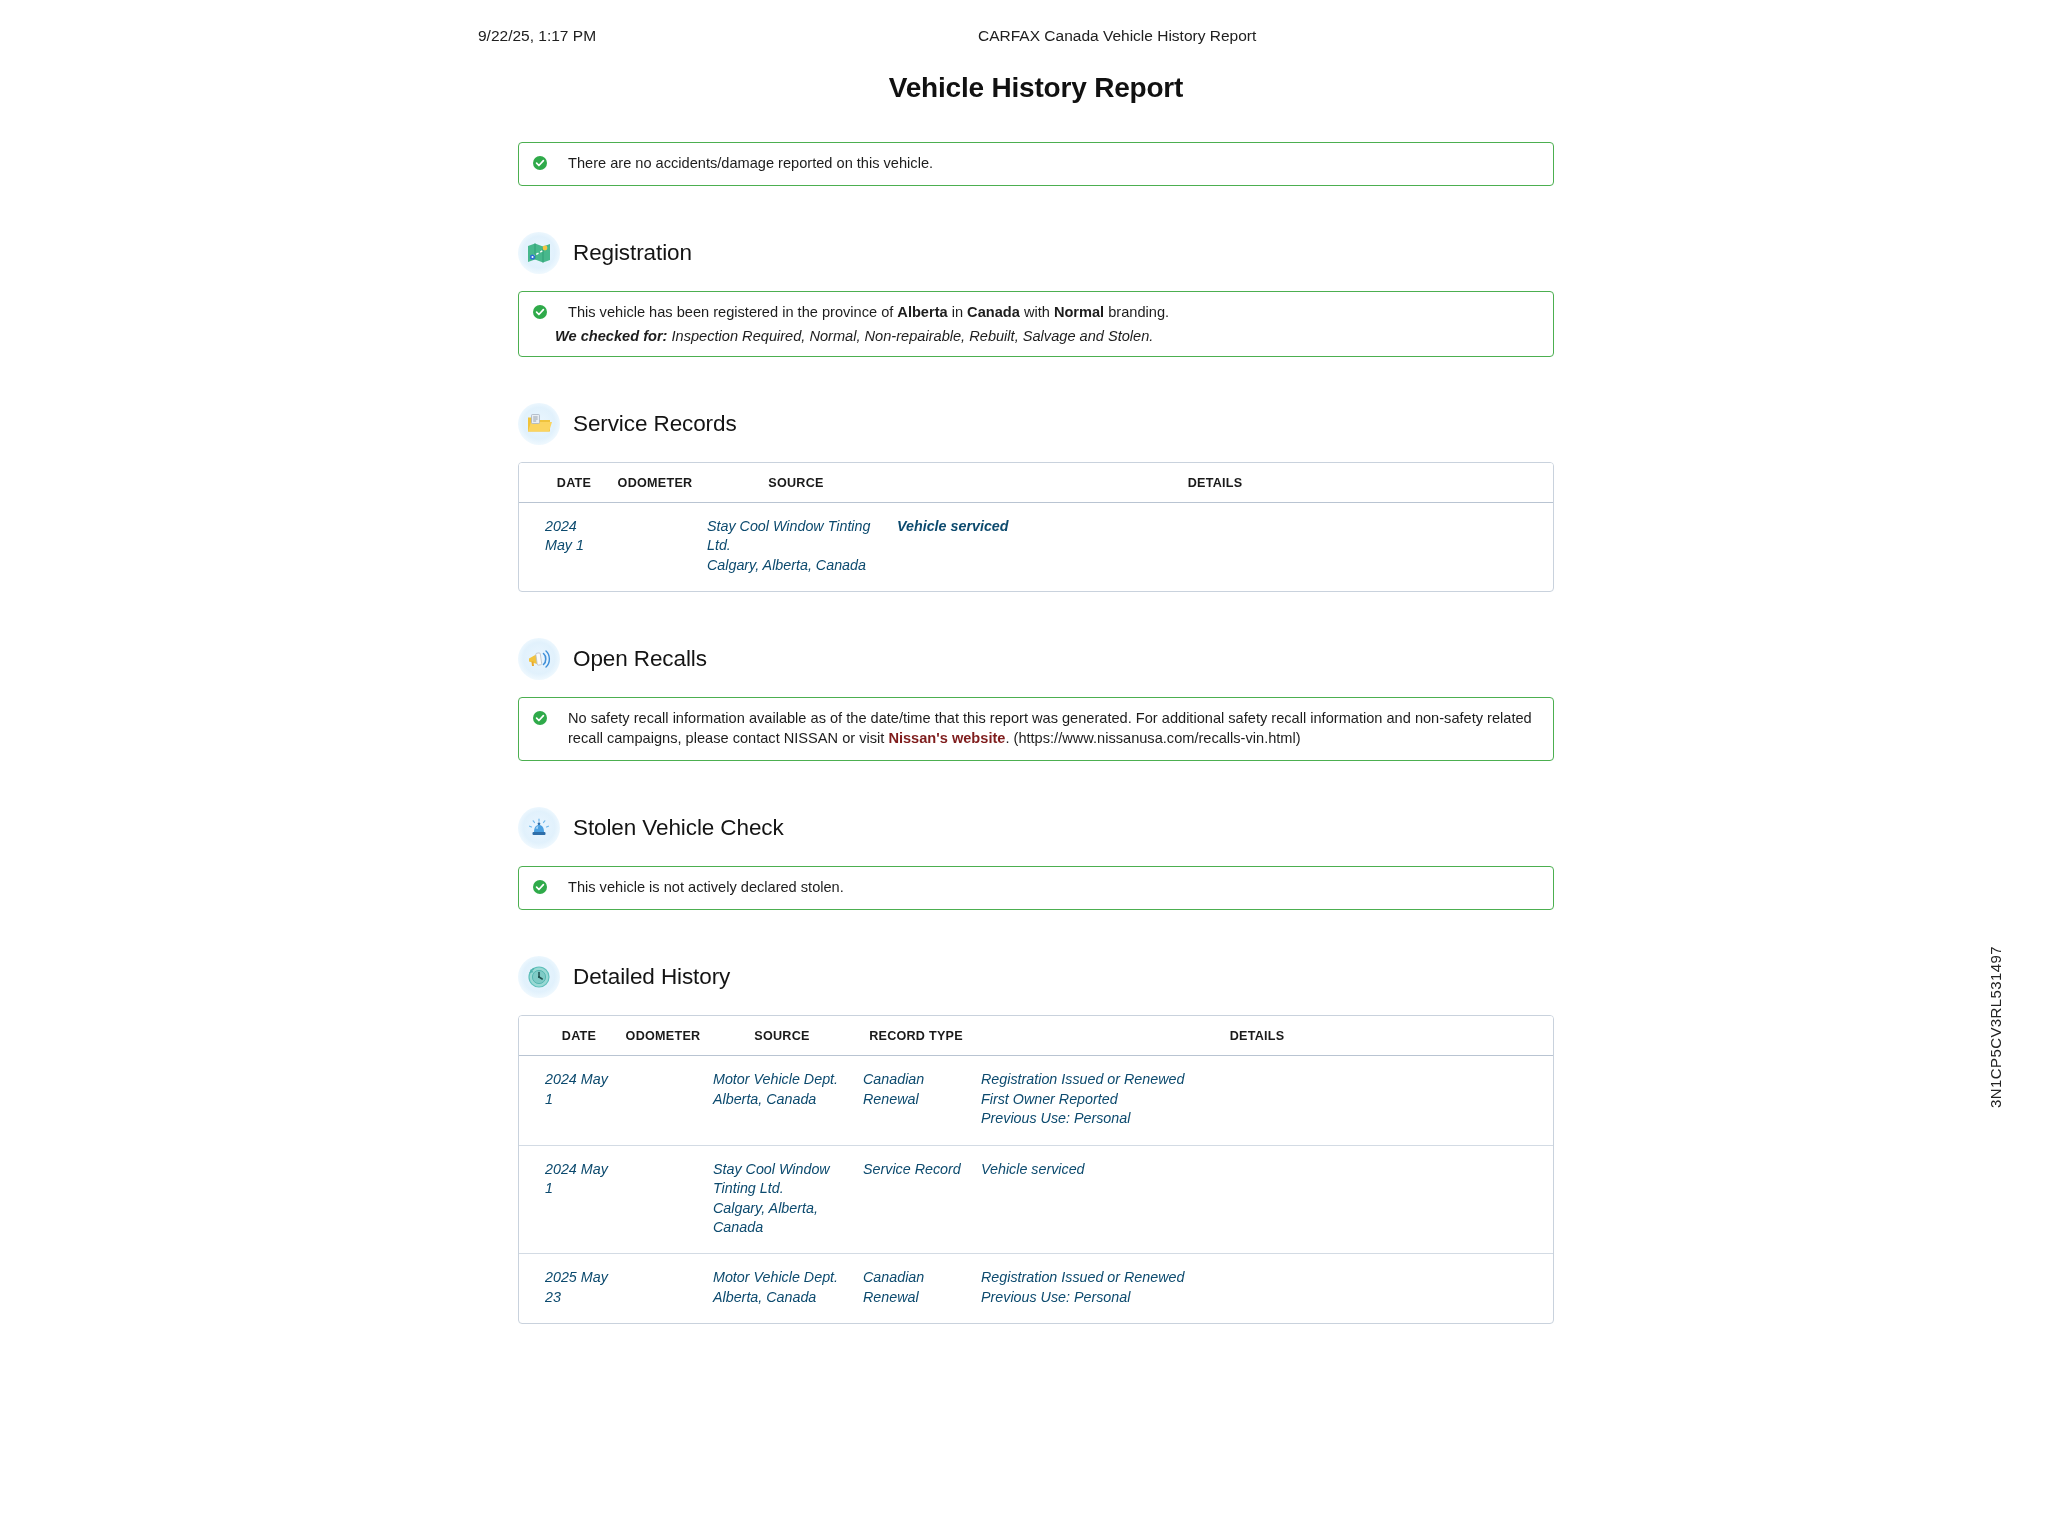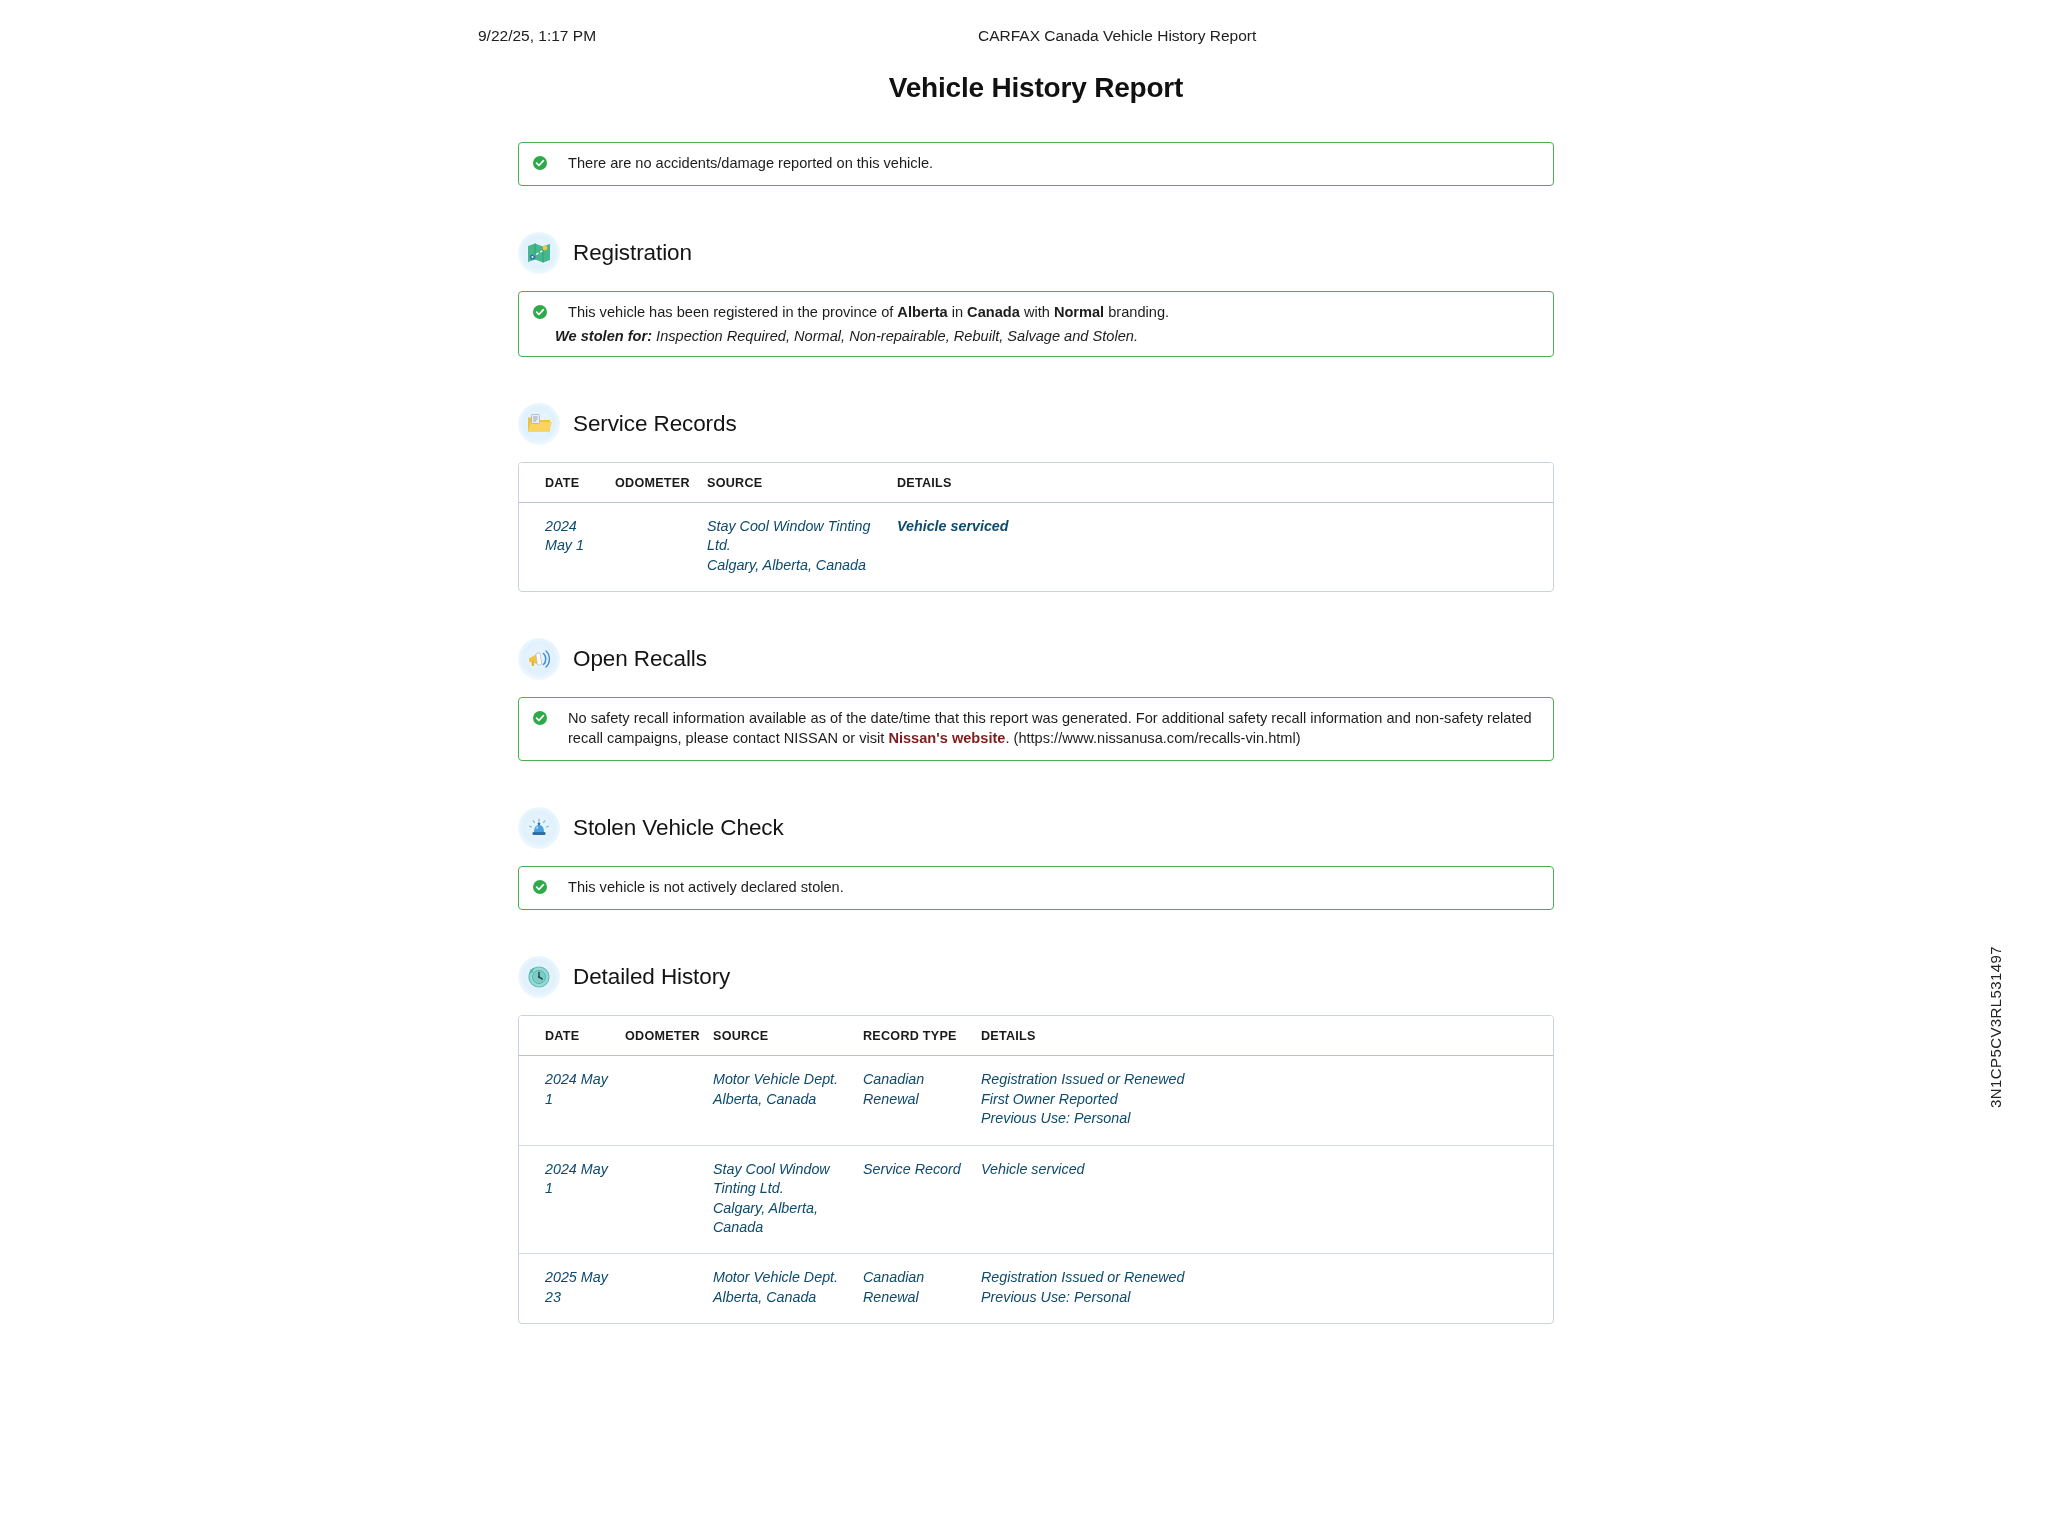--- a/index.html
+++ b/index.html
@@ -132,21 +132,21 @@
     overflow: hidden;
     margin-bottom: 46px;
     background: #fff;
   }
   table.tbl {
     width: 100%;
     border-collapse: collapse;
     font-size: 14.3px;
   }
   table.tbl thead th {
-    text-align: left;
+    text-align: center;
     font-size: 12.6px;
     font-weight: bold;
     letter-spacing: 0.25px;
     color: #1a1a1a;
     padding: 13px 6px 12px 6px;
     border-bottom: 1px solid #b9c4d2;
     background: #fff;
     vertical-align: bottom;
   }
   table.tbl tbody td {
@@ -219,21 +219,21 @@
       <div class="panel-ok">
         <div class="ok-line">
           <span class="check">
             <svg width="14" height="14" viewBox="0 0 14 14">
               <circle cx="7" cy="7" r="7" fill="#2faa4a"></circle>
               <path d="M3.6 7.2 L5.9 9.5 L10.4 4.6" stroke="#ffffff" stroke-width="1.7" fill="none" stroke-linecap="round" stroke-linejoin="round"></path>
             </svg>
           </span>
           <span class="ok-text"><span>This vehicle has been registered in the province of </span><b>Alberta</b><span> in </span><b>Canada</b><span> with </span><b>Normal</b><span> branding.</span></span>
         </div>
-        <div class="subline"><span class="lead">We stolen for:</span><span> Inspection Required, Normal, Non-repairable, Rebuilt, Salvage and Stolen.</span></div>
+        <div class="subline"><span class="lead">We checked for:</span><span> Inspection Required, Normal, Non-repairable, Rebuilt, Salvage and Stolen.</span></div>
       </div>
     </div>
 
     <div class="section">
       <div class="section-head">
         <span class="sec-icon">
           <svg width="28" height="28" viewBox="0 0 28 28">
             <path d="M3 7.5 L11 7.5 L13 10 L25 10 L25 21.5 L3 21.5 Z" fill="#f0c33c"></path>
             <path d="M3 21.5 L6 12 L27 12 L24 21.5 Z" fill="#fbd45f"></path>
             <rect x="6.5" y="4.5" width="8" height="9" rx="0.8" fill="#e9eef4" stroke="#a8b4c2" stroke-width="0.8"></rect>

